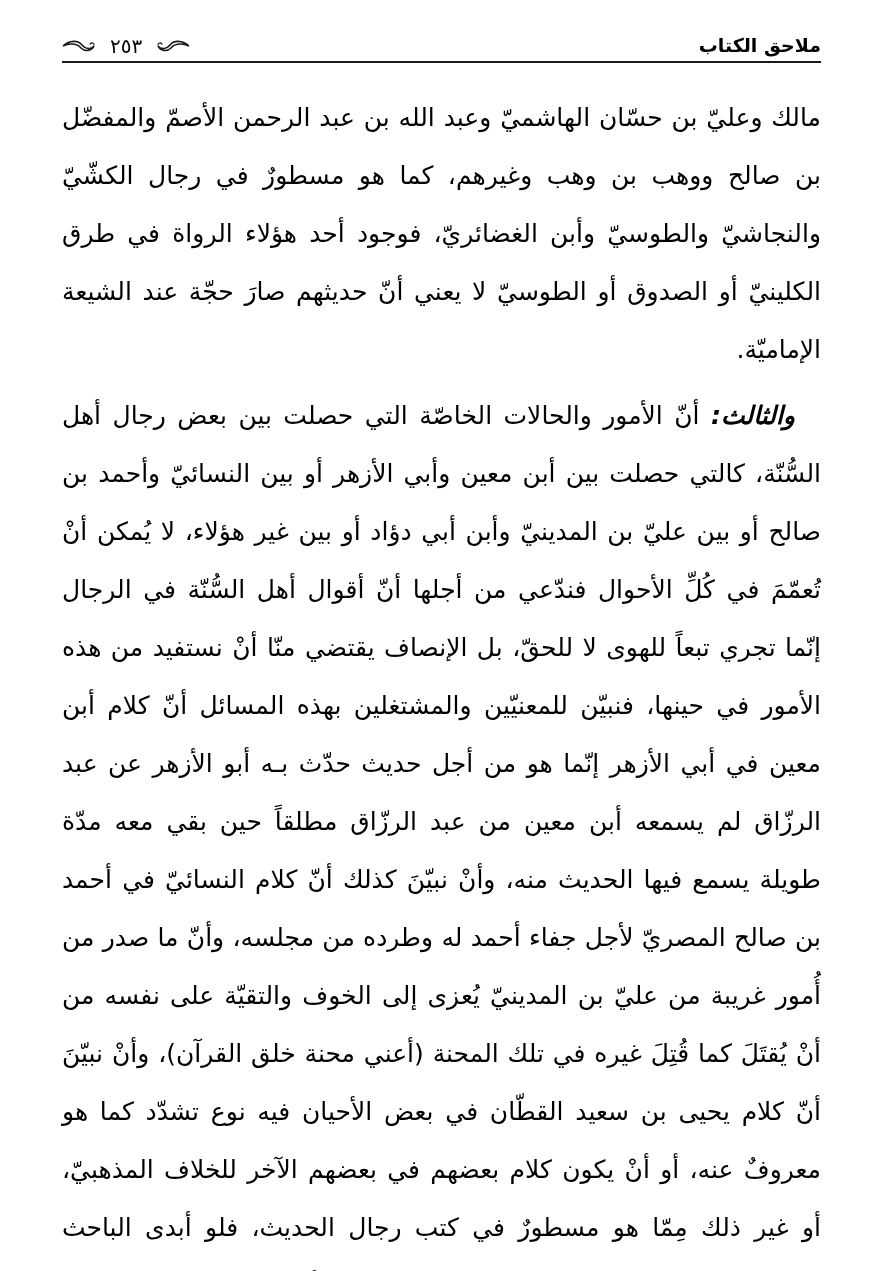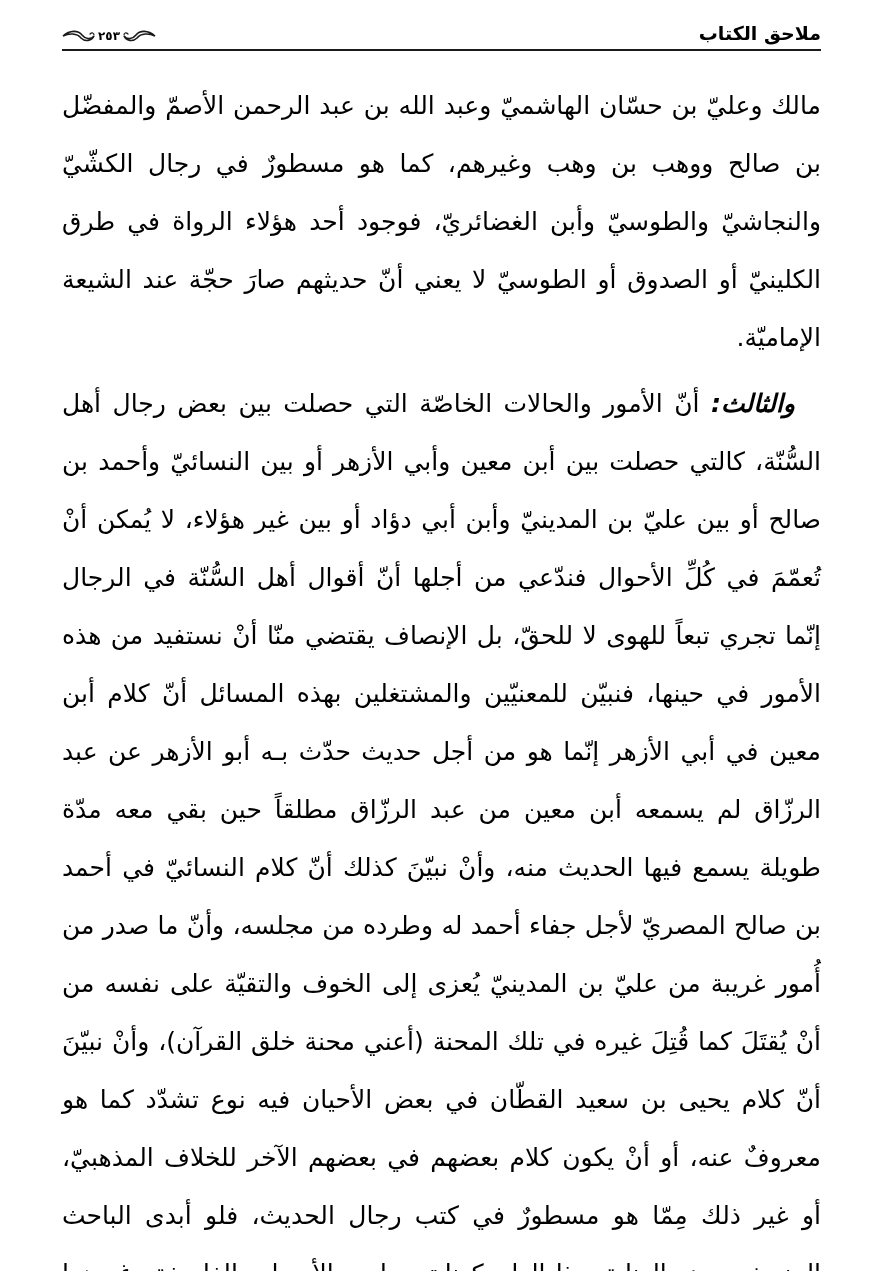--- a/index.html
+++ b/index.html
@@ -25,27 +25,28 @@
     justify-content: space-between;
     align-items: flex-end;
     border-bottom: 2px solid #1a1a1a;
     padding-bottom: 5px;
     margin-bottom: 26px;
   }
   .header-title {
     font-size: 19px;
     font-weight: bold;
     letter-spacing: 0.5px;
+    margin-top: 12px;
   }
   .page-number-cartouche {
     display: flex;
     align-items: center;
-    gap: 0;
-    font-size: 12px;
-    font-weight: bold;
+    gap: 12px;
+    font-size: 20px;
+    font-weight: normal;
   }
   .flourish {
     display: inline-block;
     width: 34px;
     height: 16px;
   }
   .flourish svg { display: block; }
   .flourish.mirrored { transform: scaleX(-1); }
   .page-number {
     padding: 0 2px;

